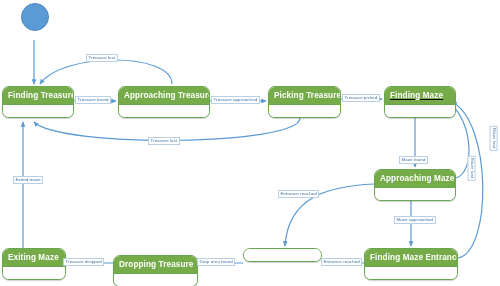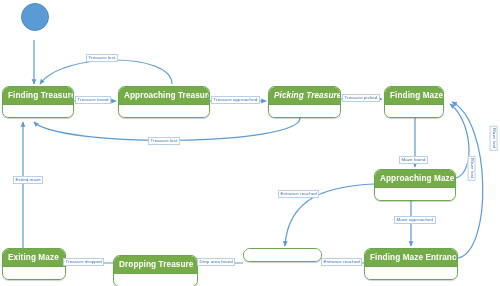--- a/index.html
+++ b/index.html
@@ -108,26 +108,26 @@
   <div class="node" style="left:2px;top:86px;width:72px;">
     <div class="hdr">Finding Treasure</div>
     <div class="body"></div>
   </div>
 
   <div class="node" style="left:118px;top:86px;width:92px;">
     <div class="hdr">Approaching Treasure</div>
     <div class="body"></div>
   </div>
 
-  <div class="node" style="left:268px;top:86px;width:73px;font-style:italic;">
+  <div class="node" style="left:268px;top:86px;width:73px;">
     <div class="hdr">Picking Treasure</div>
     <div class="body"></div>
   </div>
 
-  <div class="node" style="left:384px;top:86px;width:60px;">
+  <div class="node" style="left:384px;top:86px;width:72px;text-decoration:underline;">
     <div class="hdr">Finding Maze</div>
     <div class="body"></div>
   </div>
 
   <div class="node" style="left:374px;top:169px;width:82px;">
     <div class="hdr">Approaching Maze</div>
     <div class="body"></div>
   </div>
 
   <div class="node" style="left:2px;top:248px;width:64px;">

